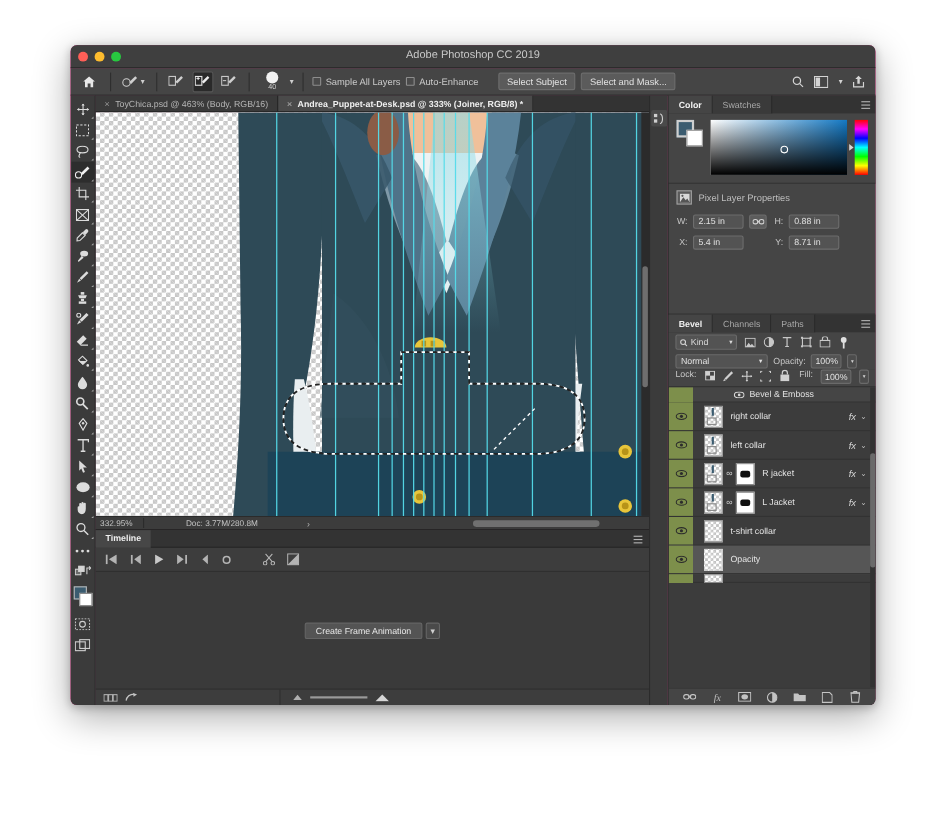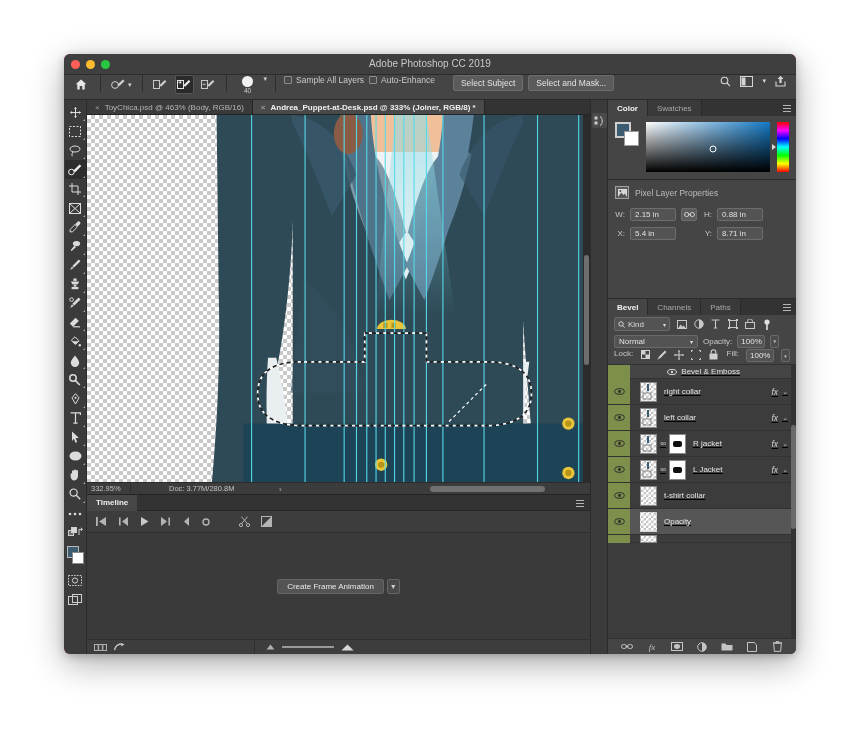--- a/index.html
+++ b/index.html
@@ -3,21 +3,21 @@
 <meta charset="utf-8">
 <style>
   * { box-sizing: border-box; margin:0; padding:0; }
   html, body {
     width: 860px; height: 741px;
     background: #ffffff;
     font-family: "Liberation Sans", sans-serif;
     overflow: hidden;
   }
   .window {
-    position:absolute; left:64px; top:54px;
+    position:absolute; left:64px; top:41px;
     width:732px; height:600px;
     background:#ec4899;
     border-radius:6px;
     box-shadow: 0 10px 34px rgba(0,0,0,0.33), 0 2px 8px rgba(0,0,0,0.22);
     overflow:hidden;
   }
   
   .titlebar {
     height:21px; background:#3f3f3f; position:relative;
     border-bottom:1px solid #2b2b2b;
@@ -27,21 +27,21 @@
   .dot.r { background:#ff5f57; }
   .dot.y { background:#febc2e; }
   .dot.g { background:#28c840; }
   .title-text {
     position:absolute; left:0; right:0; top:4px;
     text-align:center; font-size:10px; color:#c9c9c9;
   }
   
   .optionsbar {
     height:25px; background:#454545; border-bottom:1px solid #2b2b2b;
-    display:flex; align-items:flex-start; padding:0 6px; gap:5px;
+    display:flex; align-items:center; padding:0 6px; gap:5px;
   }
   .opt-home { width:22px; height:19px; display:flex; align-items:center; justify-content:center; }
   .vsep { width:1px; height:17px; background:#2e2e2e; margin:0 3px; }
   .tool-chip {
     display:flex; align-items:center; gap:2px;
     height:19px; padding:0 2px; border-radius:2px;
   }
   .mode-btn {
     width:19px; height:19px; border-radius:2px;
     display:flex; align-items:center; justify-content:center;
@@ -188,21 +188,21 @@
   .lp-blend { height:16px; background:#454545; display:flex; align-items:center; gap:5px; padding:0 6px;}
   .blend-sel { width:84px; height:13px; background:#535353;border:1px solid #6a6a6a;border-radius:2px;
     display:flex;align-items:center;justify-content:space-between;padding:0 4px;font-size:8px;color:#e2e2e2;}
   .small-lbl { font-size:8px; color:#c8c8c8; }
   .op-field { width:28px;height:13px;background:#535353;border:1px solid #6a6a6a;border-radius:2px;
     font-size:8px;color:#e2e2e2;display:flex;align-items:center;padding-left:3px;}
   .op-caret { width:9px;height:13px;background:#4c4c4c;border:1px solid #6a6a6a;border-radius:2px;
     display:flex;align-items:center;justify-content:center;}
   .lp-lock { height:16px; background:#454545; display:flex; align-items:flex-start; gap:7px; padding:0 6px; border-bottom:1px solid #323232;}
   .lock-i { width:10px;height:11px;display:flex;align-items:center;justify-content:center;}
-  .layer-list { flex:1; overflow:hidden; position:relative; background:#3c3c3c;text-decoration:underline;}
+  .layer-list { flex:1; overflow:hidden; position:relative; background:#3c3c3c;}
   .lrow { height:26px; display:flex; align-items:center; border-bottom:1px solid #323232; position:relative;}
   .lrow.sub { height:14px; background:#454545; }
   .lrow.selected { background:#565656; }
   .leye { width:22px; height:100%; display:flex; align-items:center; justify-content:center; background:#7d8f4b;}
   .leye.off { }
   .lthumb-wrap { display:flex; align-items:center; gap:3px; padding-left:10px;}
   .lthumb {
     width:17px; height:20px; border:1px solid #8a8a8a; position:relative;
     background-image:
       linear-gradient(45deg,#c2c2c2 25%,transparent 25%,transparent 75%,#c2c2c2 75%),

